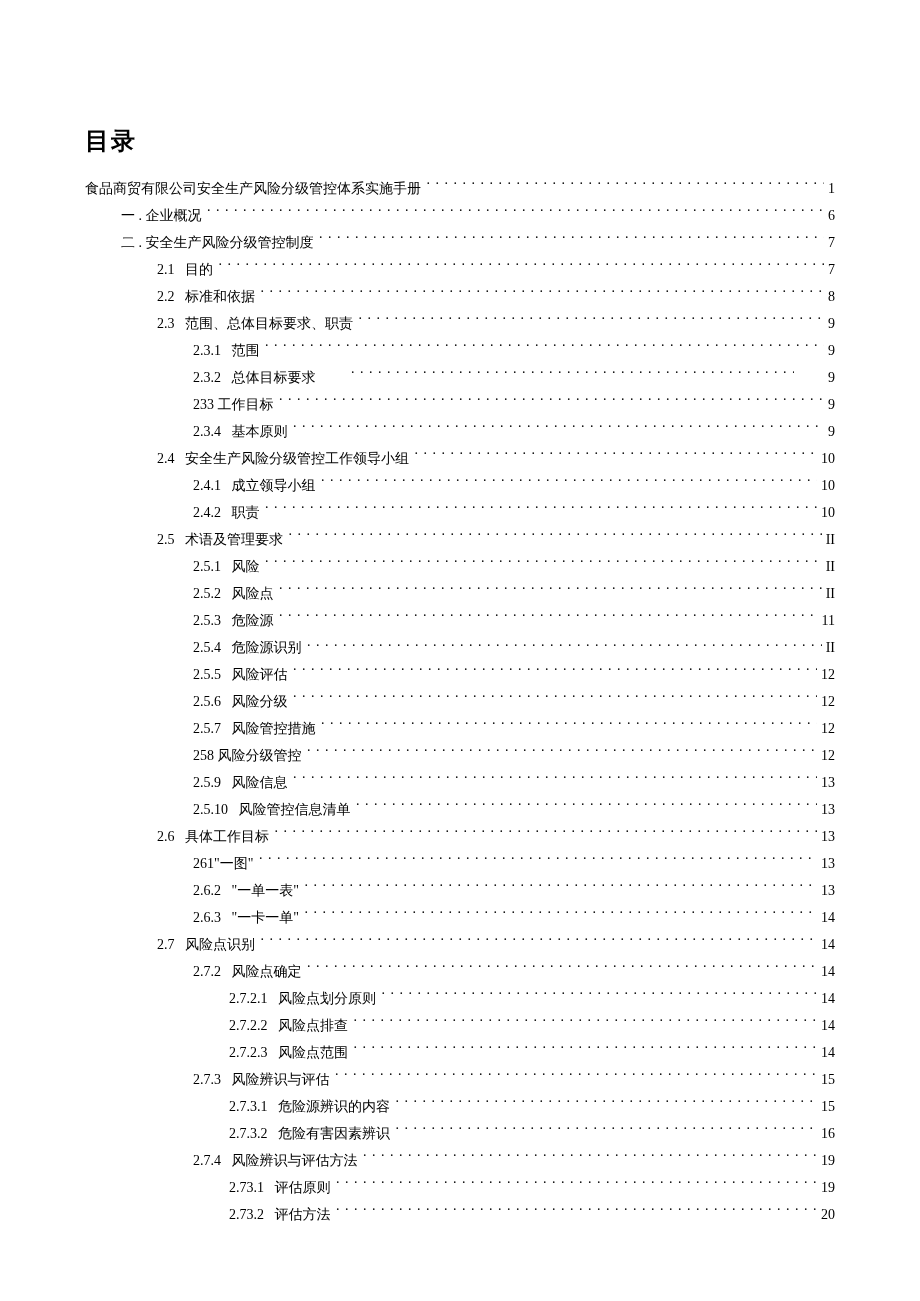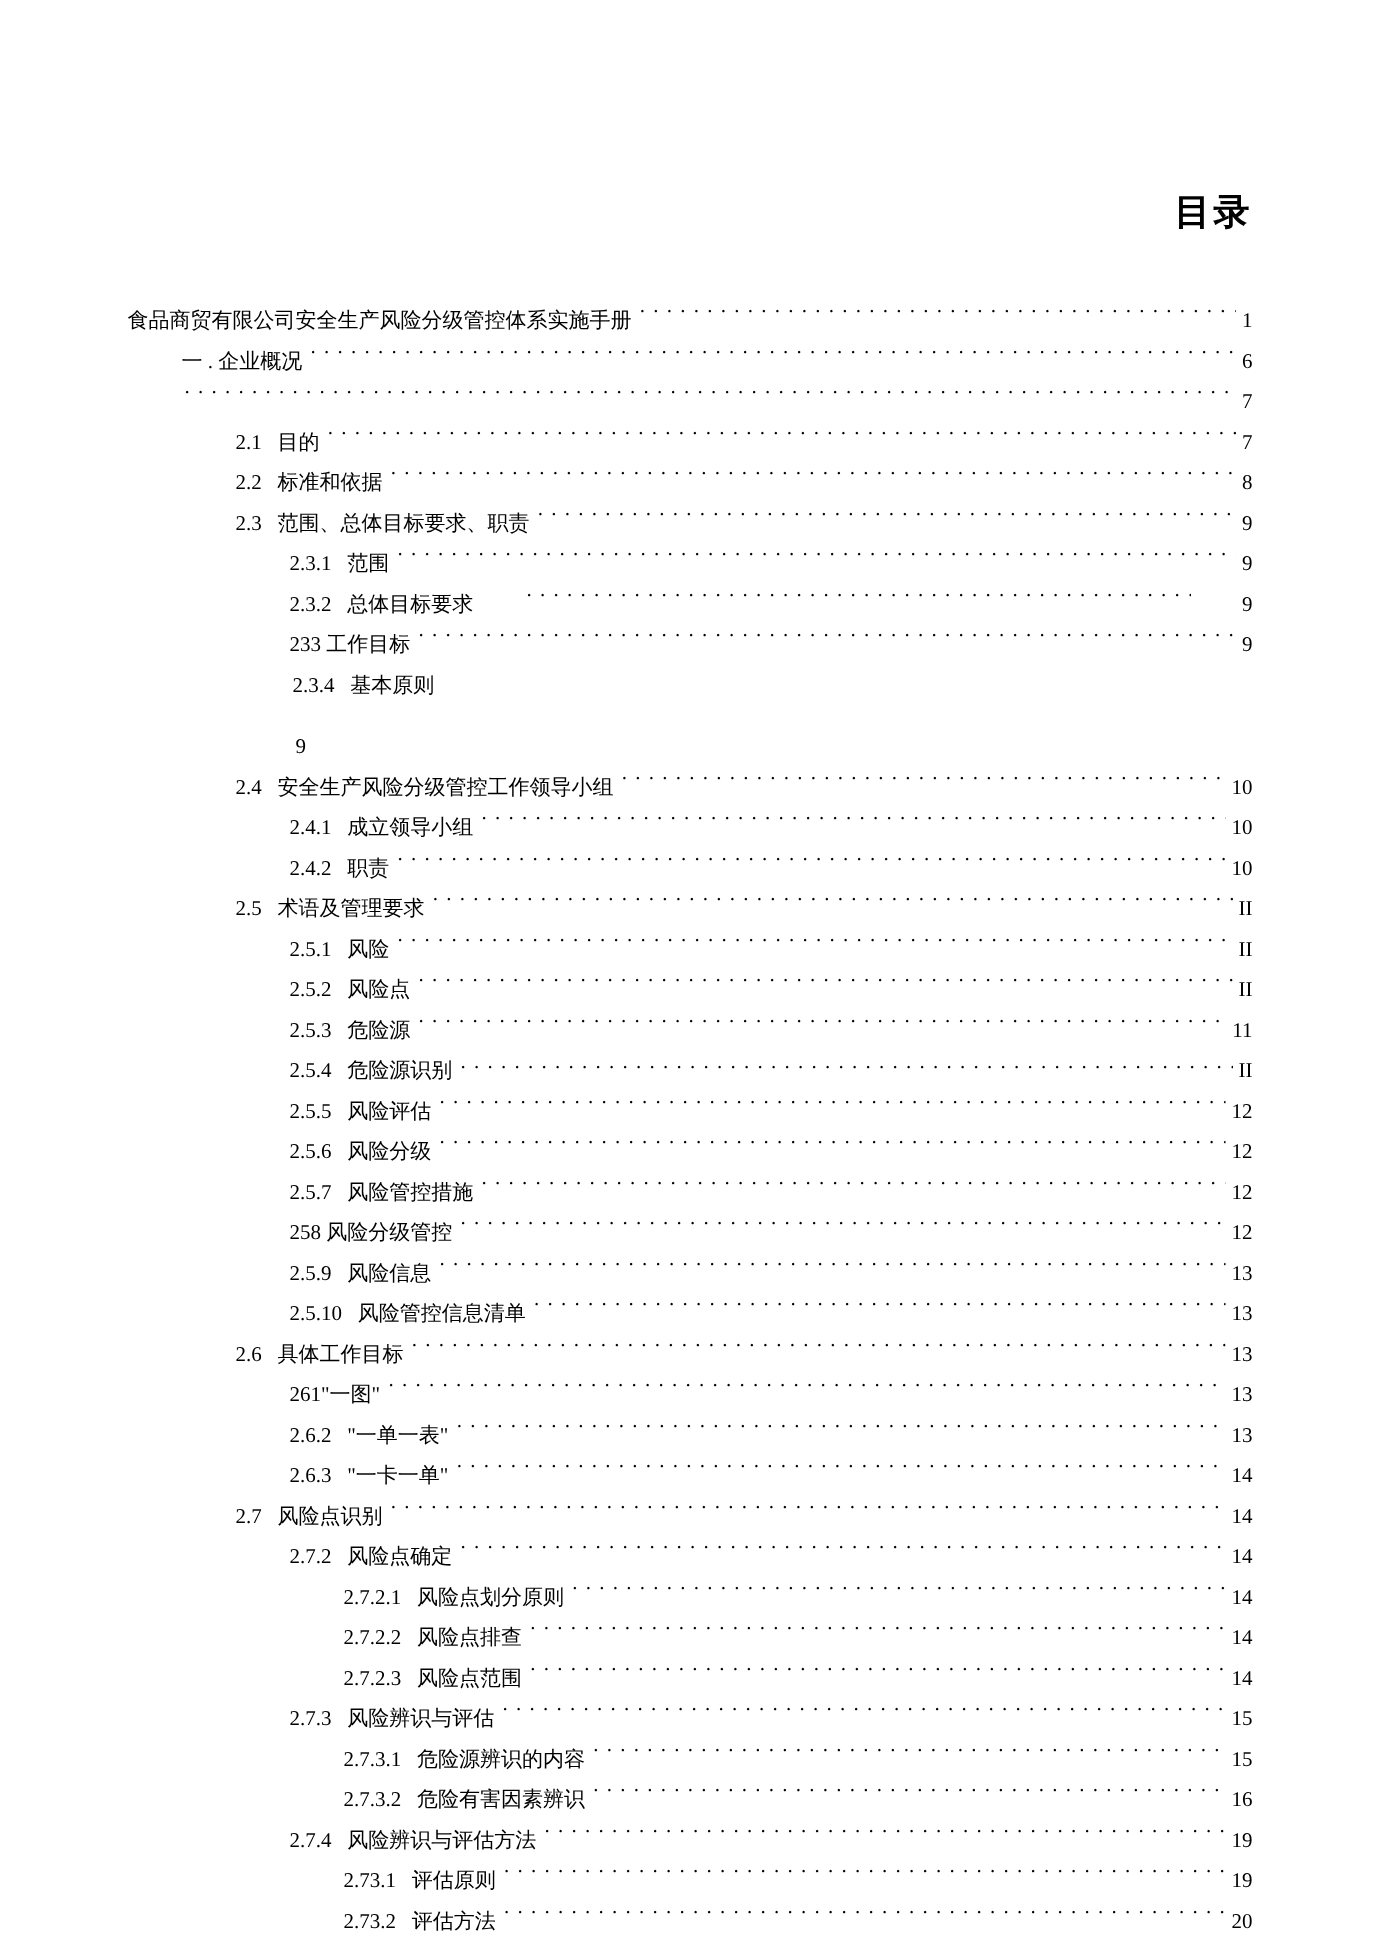--- a/index.html
+++ b/index.html
@@ -9,24 +9,24 @@
     color: #000;
   }
   .page {
     width: 920px;
     min-height: 1301px;
     margin: 0 auto;
     padding: 125px 85px 80px 85px;
     background: #fff;
   }
   .title {
-    text-align: right;
+    text-align: left;
     font-size: 24px;
     font-weight: bold;
-    margin-bottom: 44px;
+    margin-bottom: 18px;
     letter-spacing: 2px;
   }
   .toc-row {
     display: flex;
     align-items: baseline;
     font-size: 14px;
     line-height: 27px;
     white-space: nowrap;
   }
   .toc-label {
@@ -63,20 +63,21 @@
         <span class="toc-label">食品商贸有限公司安全生产风险分级管控体系实施手册 </span>
         <span class="toc-leader"></span>
         <span class="toc-page"> 1</span>
       </div>
       <div class="toc-row" style="padding-left: 36px; font-family: Liberation Serif, serif;">
         <span class="toc-label">一 . 企业概况 </span>
         <span class="toc-leader"></span>
         <span class="toc-page"> 6</span>
       </div>
       <div class="toc-row" style="padding-left: 36px;">
+        <span class="toc-label">二 . 安全生产风险分级管控制度 </span>
         <span class="toc-leader"></span>
         <span class="toc-page"> 7</span>
       </div>
       <div class="toc-row" style="padding-left: 72px;">
         <span class="toc-label">2.1   目的 </span>
         <span class="toc-leader"></span>
         <span class="toc-page"> 7</span>
       </div>
       <div class="toc-row" style="padding-left: 72px;">
         <span class="toc-label">2.2   标准和依据 </span>
@@ -96,21 +97,21 @@
       <div class="toc-row" style="padding-left: 108px; gap: 30px;">
         <span class="toc-label">2.3.2   总体目标要求 </span>
         <span class="toc-leader"></span>
         <span class="toc-page"> 9</span>
       </div>
       <div class="toc-row" style="padding-left: 108px;">
         <span class="toc-label">233 工作目标 </span>
         <span class="toc-leader"></span>
         <span class="toc-page"> 9</span>
       </div>
-      <div class="toc-row" style="padding-left: 108px; flex-direction: column;">
+      <div class="toc-row" style="padding-left: 108px;">
         <span class="toc-label">2.3.4   基本原则 </span>
         <span class="toc-leader"></span>
         <span class="toc-page"> 9</span>
       </div>
       <div class="toc-row" style="padding-left: 72px;">
         <span class="toc-label">2.4   安全生产风险分级管控工作领导小组 </span>
         <span class="toc-leader"></span>
         <span class="toc-page"> 10</span>
       </div>
       <div class="toc-row" style="padding-left: 108px;">

